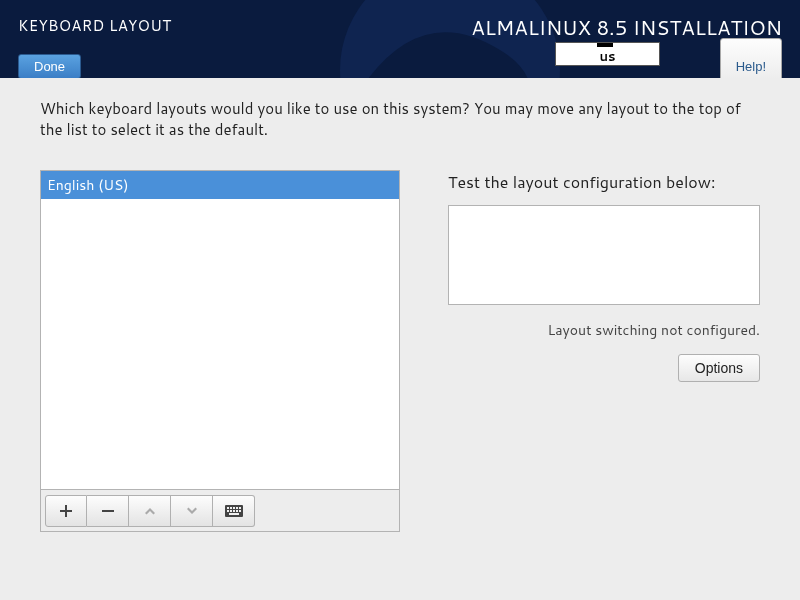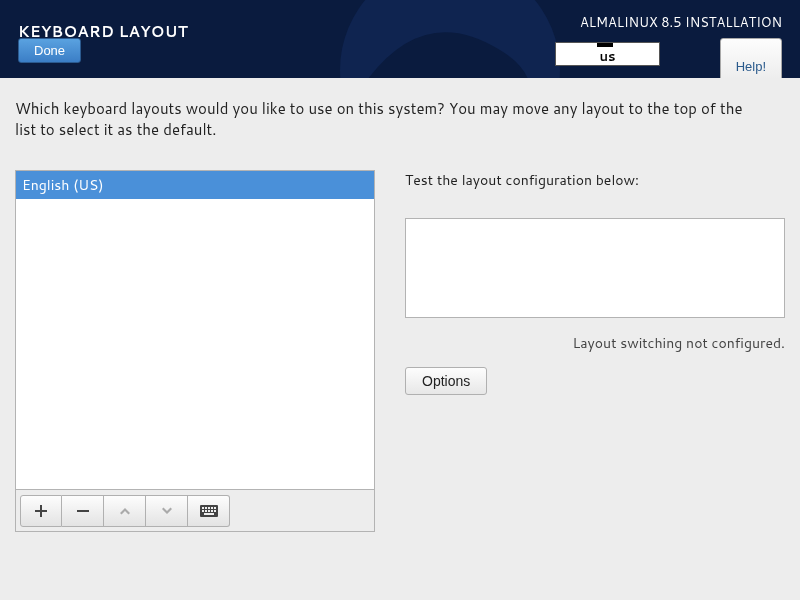--- a/index.html
+++ b/index.html
@@ -18,35 +18,35 @@
       overflow: hidden;
     }
     .header-deco {
       position: absolute;
       top: -60px; left: 320px;
       width: 260px; height: 260px;
       pointer-events: none;
     }
     .title-left {
       position: absolute;
-      top: 21px; left: 18px;
+      top: 15px; left: 18px;
       font-size: 15px;
-      font-weight: 700;
+      font-weight: 400;
       letter-spacing: 0.3px;
       text-align: center;
     }
     .title-right {
       position: absolute;
       top: 13px; right: 18px;
-      font-size: 13px;
+      font-size: 20px;
       font-weight: 400;
     }
     .btn-done {
       position: absolute;
-      top: 38px; left: 18px;
+      top: 54px; left: 18px;
       background: linear-gradient(#5aa2e0, #3b7ec6);
       border: 1px solid #2b5a8f;
       color: #fff;
       font-size: 13px;
       padding: 4px 15px;
       border-radius: 3px;
       cursor: pointer;
     }
     .lang-indicator {
       position: absolute;
@@ -83,33 +83,33 @@
       background: linear-gradient(#fdfdfd,#e7e7e7);
       border: 1px solid #a8a8a8;
       color: #2a5a8c;
       font-size: 13px;
       padding: 20px 15px;
       border-radius: 3px;
       cursor: pointer;
     }
 
     .content {
-      padding: 20px 15px;
+      padding: 20px 40px;
     }
     .instruction {
       font-size: 15px;
       color: #222;
       line-height: 1.4;
       max-width: 752px;
     }
 
     .columns {
       display: flex;
       margin-top: 30px;
-      gap: 30px;
+      gap: 48px;
     }
     .left-col { width: 360px; }
     .right-col { flex: 1; }
 
     .layout-list {
       width: 360px; height: 320px;
       background: #fff;
       border: 1px solid #b3b3b3;
     }
     .layout-item {
@@ -138,40 +138,40 @@
       display: flex; align-items: center; justify-content: center;
       cursor: pointer;
       color: #444;
     }
     .tool-btn + .tool-btn { border-left: none; }
     .tool-btn.disabled { color: #aaa; cursor: default; }
     .tool-btn:first-child { border-radius: 3px 0 0 3px; }
     .tool-btn:last-child  { border-radius: 0 3px 3px 0; }
 
     .test-label {
-      font-size: 14px;
+      font-size: 16px;
       color: #222;
-      margin-bottom: 28px;
+      margin-bottom: 12px;
     }
     .test-input {
       width: 100%; height: 100px;
       background: #fff;
       border: 1px solid #b3b3b3;
       resize: none;
       padding: 6px;
       font-size: 14px;
     }
     .switch-note {
       text-align: right;
       color: #444;
       font-size: 14px;
       margin-top: 10px;
     }
     .options-row {
-      display: flex; 
+      display: flex; justify-content: flex-end;
       margin-top: 14px;
     }
     .btn-options {
       background: linear-gradient(#fdfdfd,#e7e7e7);
       border: 1px solid #b0b0b0;
       color: #222;
       font-size: 14px;
       padding: 5px 16px;
       border-radius: 3px;
       cursor: pointer;

